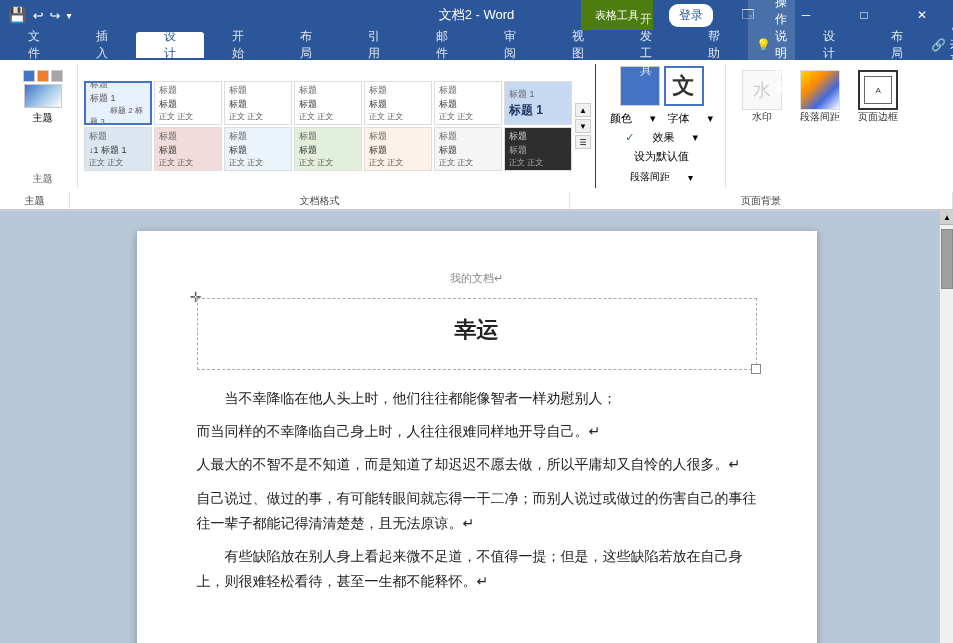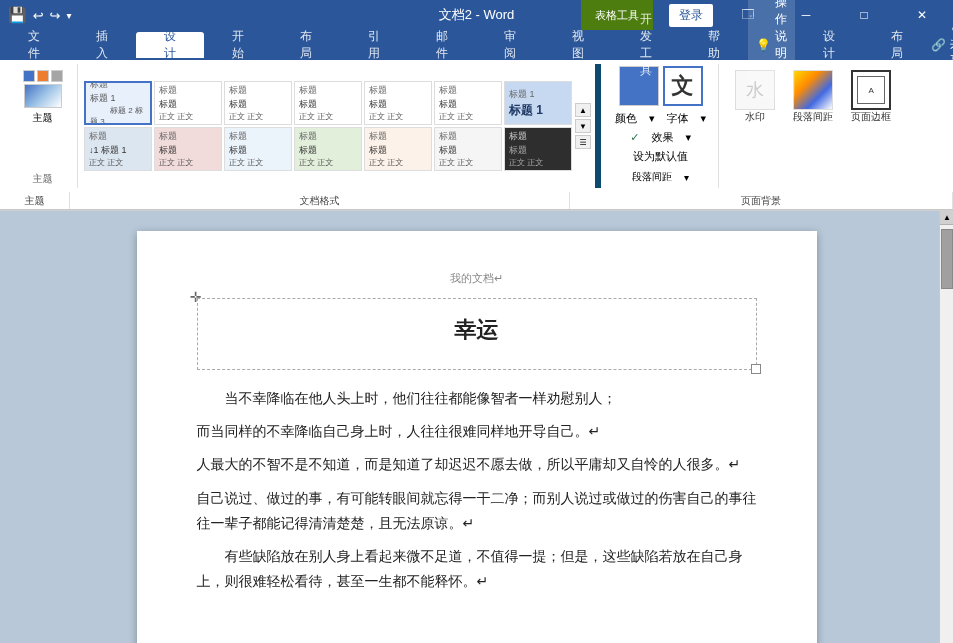--- a/index.html
+++ b/index.html
@@ -113,21 +113,21 @@
       border: 1px solid #ccc;
       display: flex;
       align-items: center;
       justify-content: center;
       font-size: 8px;
       cursor: pointer;
     }
     .ribbon-btn {
       display: flex;
       align-items: center;
-      gap: 12px;
+      gap: 18px;
       padding: 2px 4px;
       font-size: 11px;
       cursor: pointer;
       border-radius: 2px;
       white-space: nowrap;
     }
     .page-bg-btn {
       display: flex;
       flex-direction: column;
       align-items: center;
@@ -245,21 +245,21 @@
       font-size: 12px;
     }
 
     .login-btn {
       background: white;
       color: #2b579a;
       border: none;
       padding: 3px 10px;
       font-size: 12px;
       cursor: pointer;
-      border-radius: 2px;
+      border-radius: 9px;
     }
 
     .share-btn {
       display: flex;
       align-items: center;
       gap: 4px;
       color: white;
       font-size: 12px;
       cursor: pointer;
     }
@@ -347,21 +347,21 @@
           <div style="width:12px;height:12px;background:#4472c4;border:1px solid #ccc;"></div>
           <div style="width:12px;height:12px;background:#ed7d31;border:1px solid #ccc;"></div>
           <div style="width:12px;height:12px;background:#a5a5a5;border:1px solid #ccc;"></div>
         </div>
         <div style="width:38px;height:24px;background:linear-gradient(135deg,#4472c4,#9dc3e6,white);border:1px solid #ccc;margin-bottom:3px;"></div>
         <div style="font-size:10px;">主题</div>
       </div>
       <div class="ribbon-section-label">主题</div>
     </div>
 
-    <div style="display:flex;align-items:center;padding:2px 4px;border-right:6px solid #0c4a6e;">
+    <div style="display:flex;align-items:center;padding:2px 4px;border-right:1px solid #0c4a6e;">
       <div style="display:grid;grid-template-columns:repeat(7,68px);grid-template-rows:44px 44px;gap:2px;overflow:hidden;">
 
         <div class="style-item" style="border:2px solid #4472c4;background:#e8f0fc;">
           <div class="style-name">标题</div>
           <div class="style-preview" style="font-size:9px;color:#555;">标题 1<br><span style="font-size:8px;margin-left:20px;">标题 2 标题 3</span></div>
         </div>
         <div class="style-item">
           <div class="style-name">标题</div>
           <div class="style-preview" style="font-size:9px;">标题<br><span style="font-size:8px;color:#555;">正文 正文</span></div>
         </div>

